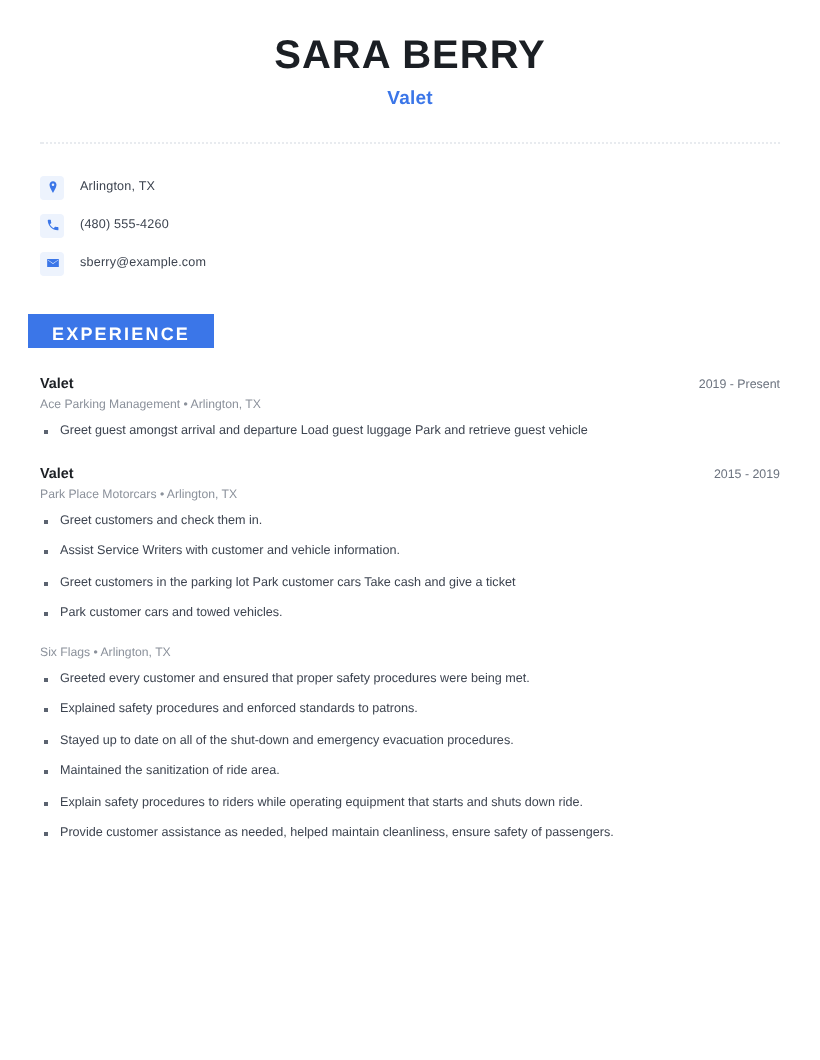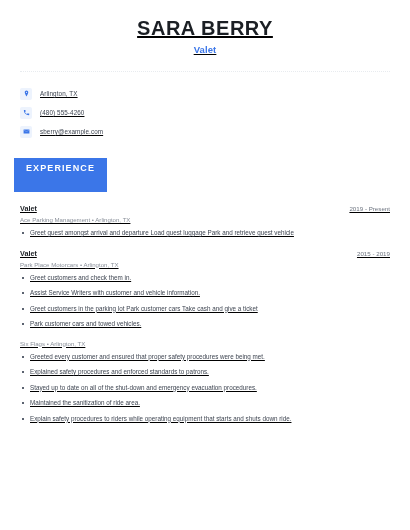--- a/index.html
+++ b/index.html
@@ -3,21 +3,21 @@
 <meta charset="utf-8">
 <style>
   * { box-sizing: border-box; margin: 0; padding: 0; }
   html, body {
     width: 410px;
     height: 530px;
     background: #ffffff;
     font-family: "Liberation Sans", sans-serif;
     -webkit-font-smoothing: antialiased;
   }
-  .resume { width: 410px; height: 430px; position: relative; overflow: hidden; background:#fff;text-decoration:underline; }
+  .resume { width: 410px; height: 430px; position: relative; overflow: hidden; background:#fff; }
 
   
   .hdr { padding-top: 17px; text-align: center; }
   .name {
     font-size: 20px; font-weight: 700; letter-spacing: 0.5px;
     color: #1b1f24; line-height: 1.15;
   }
   .role {
     margin-top: 4px; font-size: 9.5px; font-weight: 700;
     color: #3b76e8; letter-spacing: 0.1px;
@@ -38,21 +38,21 @@
   }
   .cicon svg { width: 7px; height: 7px; display: block; fill: #3b76e8; }
   .ctext { font-size: 6.3px; color: #3d4450; letter-spacing: 0.1px; }
 
   
   .sect { margin-top: 16px; }
   .badge {
     display: inline-block; margin-left: 14px;
     background: #3b76e8; color: #ffffff;
     font-size: 9px; font-weight: 700; letter-spacing: 1.1px;
-    padding: 5px 12px 19px 12px;
+    padding: 5px 12px 2px 12px;
     text-align: center;
   }
 
   
   .jobs { margin: 12px 20px 0 20px; }
   .job + .job { margin-top: 11px; }
   .jobhead { display: flex; align-items: baseline; justify-content: space-between; }
   .jobtitle { font-size: 7.2px; font-weight: 700; color: #1b1f24; }
   .jobdates { font-size: 6.2px; color: #6c737f; white-space: nowrap; }
   .jobmeta { margin-top: 3px; font-size: 6.1px; color: #8b919b; }

